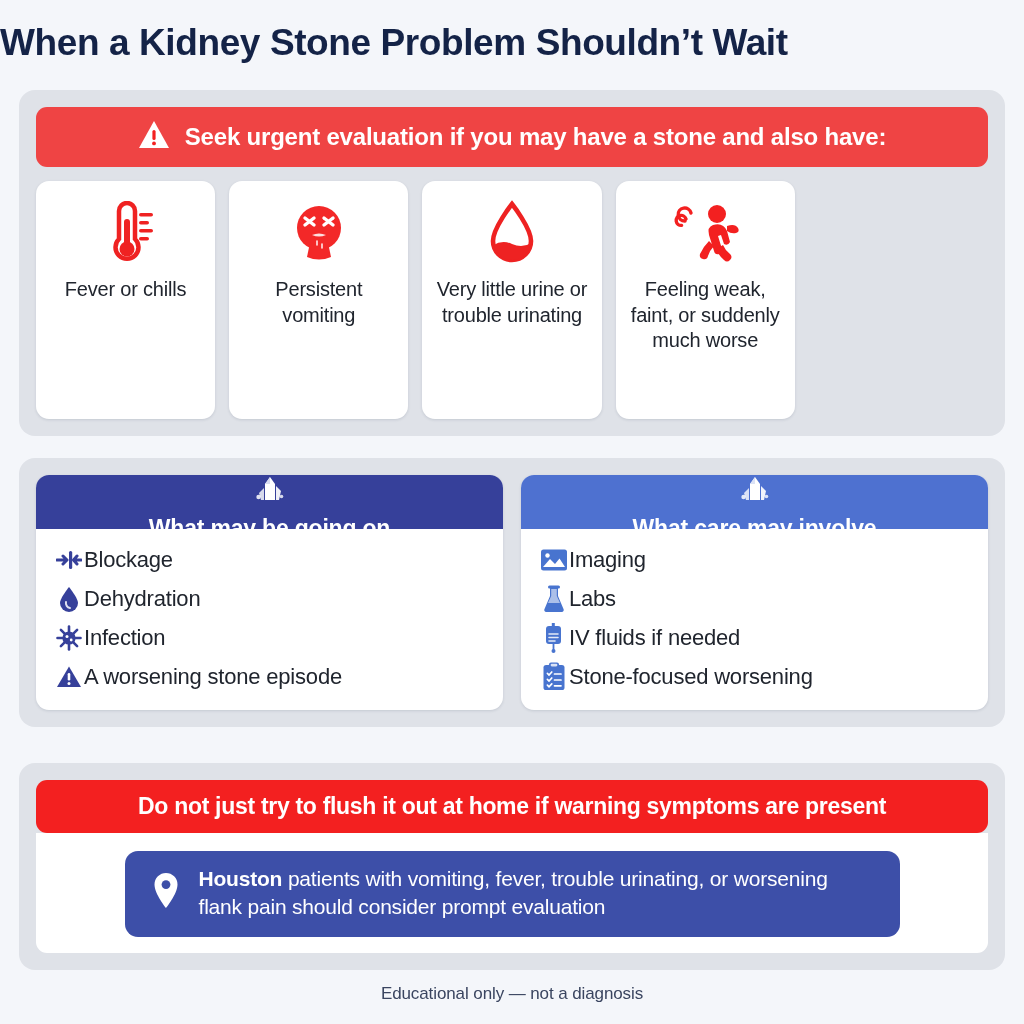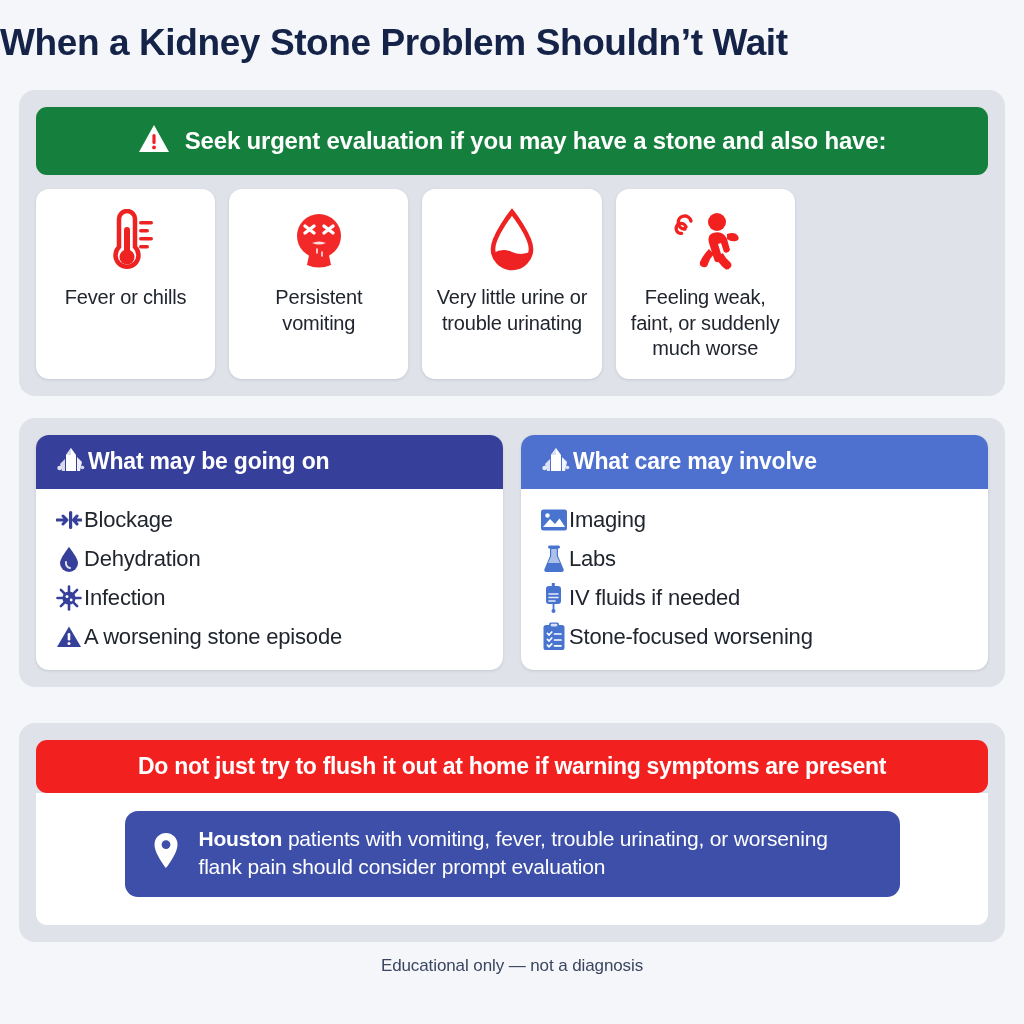--- a/index.html
+++ b/index.html
@@ -45,23 +45,23 @@
     width: 986px;
     background: #dfe2e8;
     border-radius: 16px;
     padding: 17px;
   }
 
   
   .urgent-section { margin-top: 25px; }
 
   .red-banner {
-    background: #15803d;
+    background: #ef4444;
     border-radius: 11px;
-    height: 68px;
+    height: 60px;
     display: flex;
     align-items: center;
     justify-content: center;
     gap: 15px;
     padding: 0 16px;
   }
   .red-banner .banner-text {
     color: #ffffff;
     font-size: 24px;
     font-weight: bold;
@@ -71,21 +71,21 @@
 
   .symptom-grid {
     display: grid;
     grid-template-columns: repeat(5, 1fr);
     gap: 14px;
     margin-top: 14px;
   }
   .symptom-card {
     background: #ffffff;
     border-radius: 13px;
-    height: 190px;
+    height: 238px;
     padding: 16px 8px 10px;
     display: flex;
     flex-direction: column;
     align-items: center;
     box-shadow: 0 1px 3px rgba(20,35,71,0.13);
   }
   .symptom-icon {
     height: 74px;
     display: flex;
     align-items: center;
@@ -112,22 +112,23 @@
     border-radius: 13px;
     overflow: hidden;
     box-shadow: 0 1px 3px rgba(20,35,71,0.13);
     display: flex;
     flex-direction: column;
   }
   .panel-header {
     height: 54px;
     display: flex;
     align-items: center;
-    gap: 2px;
+    gap: 8px;
     padding: 0 20px;
+    flex-direction: column;
   }
   .panel-header.dark { background: #36409a; }
   .panel-header.light { background: #4e71d0; }
   .panel-header-title {
     color: #ffffff;
     font-size: 23px;
     font-weight: bold;
     letter-spacing: -0.2px;
   }
   .panel-body {
@@ -170,21 +171,21 @@
   .red-strip-text {
     color: #ffffff;
     font-size: 23px;
     font-weight: bold;
     letter-spacing: -0.3px;
   }
 
   .bottom-white {
     background: #ffffff;
     border-radius: 0 0 11px 11px;
-    padding: 18px 22px 28px;
+    padding: 18px 22px 16px;
     display: flex;
     justify-content: center;
   }
   .location-card {
     background: #3d4fa8;
     border-radius: 13px;
     padding: 14px 26px 16px;
     display: flex;
     align-items: center;
     gap: 18px;

